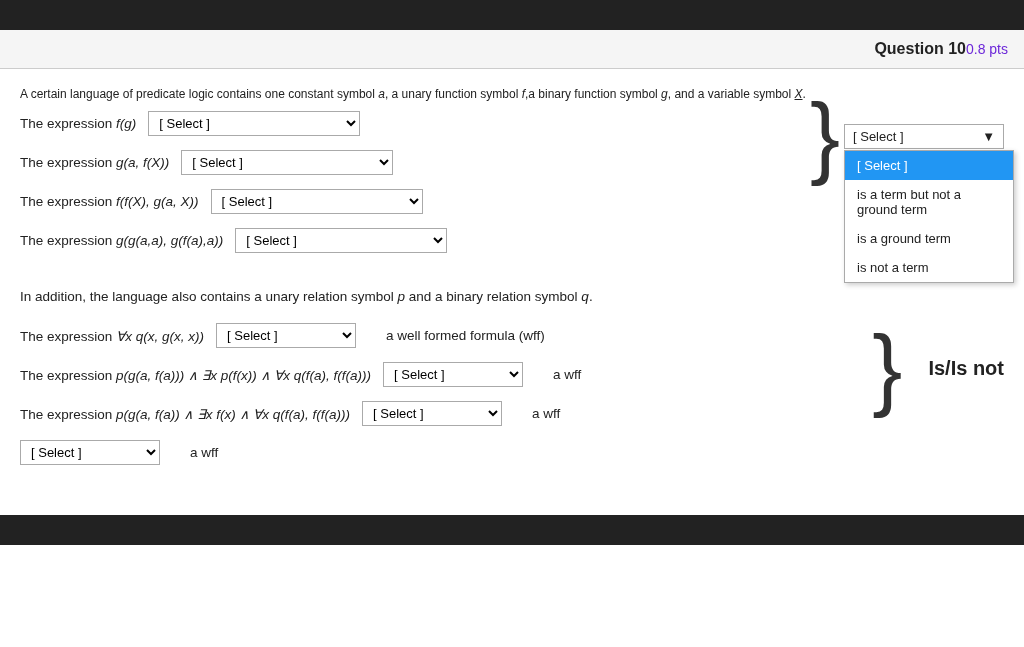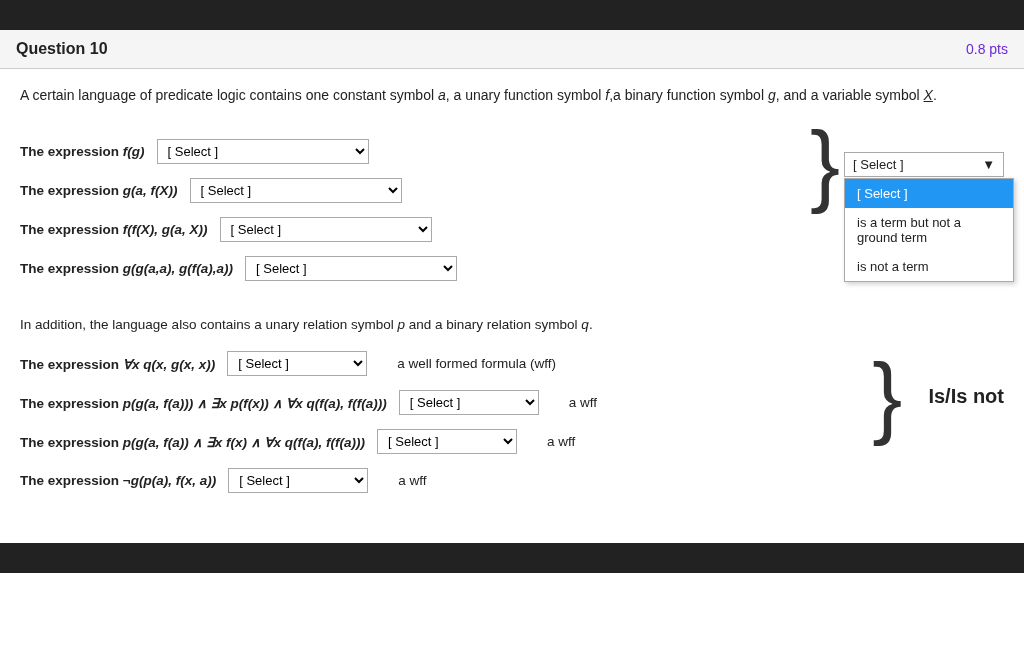--- a/index.html
+++ b/index.html
@@ -8,53 +8,52 @@
       font-size: 14px;
       background: #fff;
       color: #222;
     }
     .top-bar {
       background: #222;
       height: 30px;
     }
     .header {
       display: flex;
-      justify-content: space-between;
+      justify-content: flex-end;
       align-items: center;
       padding: 10px 16px;
       border-bottom: 1px solid #ccc;
       background: #f5f5f5;
     }
     .header-title {
       font-size: 16px;
       font-weight: bold;
     }
     .header-pts {
       font-size: 14px;
       color: #6d28d9;
     }
     .content {
       padding: 16px 20px;
     }
     .intro-text {
-      font-size: 14px;
-      margin-bottom: 33px;
+      font-size: 12px;
+      margin-bottom: 8px;
       line-height: 1.5;
     }
     .expression-row {
       display: flex;
       align-items: center;
       margin-bottom: 14px;
       flex-wrap: wrap;
       gap: 6px;
     }
     .expression-label {
       font-size: 13.5px;
       margin-right: 6px;
-      font-weight: bold;
     }
     select {
       padding: 3px 6px;
       font-size: 13px;
       border: 1px solid #aaa;
       background: #fff;
       cursor: pointer;
       min-width: 140px;
     }
     .dropdown-container {
@@ -228,20 +227,21 @@
       <div style="display:flex; flex-direction:column; gap:0;">
 
         <div class="dropdown-open-wrapper">
           <div class="dropdown-open-header">
             <span>[ Select ]</span>
             <span>▼</span>
           </div>
           <div class="dropdown-open-menu">
             <div class="dropdown-open-menu-item selected">[ Select ]</div>
             <div class="dropdown-open-menu-item">is a term but not a ground term</div>
+            <div class="dropdown-open-menu-item">is a ground term</div>
             <div class="dropdown-open-menu-item">is not a term</div>
           </div>
         </div>
       </div>
     </div>
   </div>
 
   <div class="section-divider">
     In addition, the language also contains a unary relation symbol <span class="math">p</span> and a binary relation symbol <span class="math">q</span>.
   </div>
@@ -279,21 +279,20 @@
           <select>
             <option>[ Select ]</option>
             <option>is</option>
             <option>is not</option>
           </select>
         </div>
         <span class="suffix-label">a wff</span>
       </div>
 
       <div class="expression-row">
-        <span class="expression-label">The expression <span class="math">¬g(p(a), f(x, a))</span></span>
         <div class="dropdown-container">
           <select>
             <option>[ Select ]</option>
             <option>is</option>
             <option>is not</option>
           </select>
         </div>
         <span class="suffix-label">a wff</span>
       </div>
 

